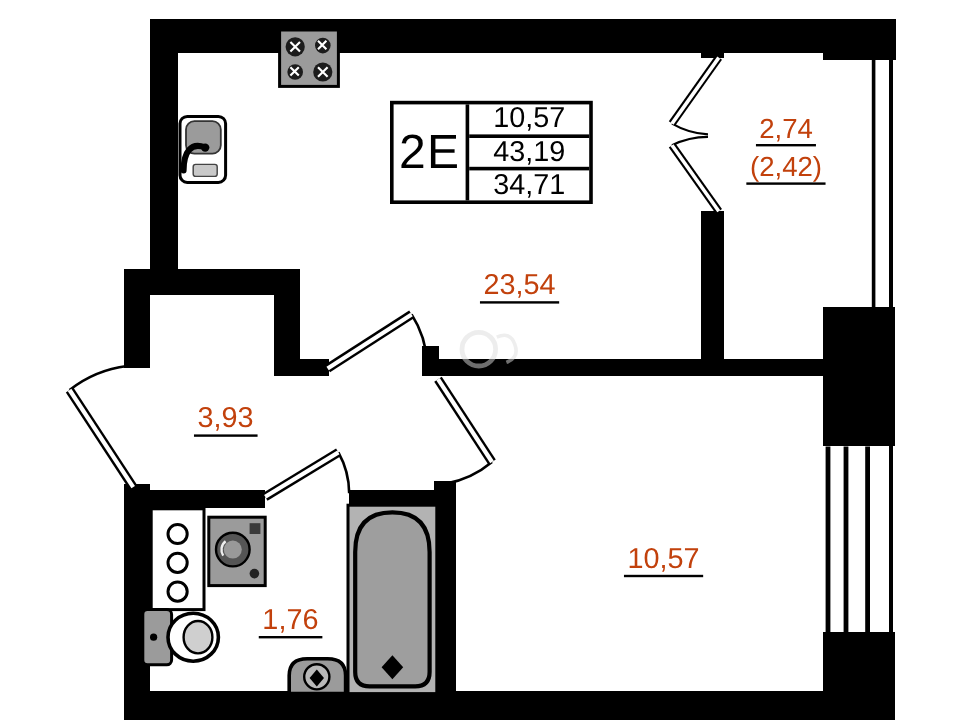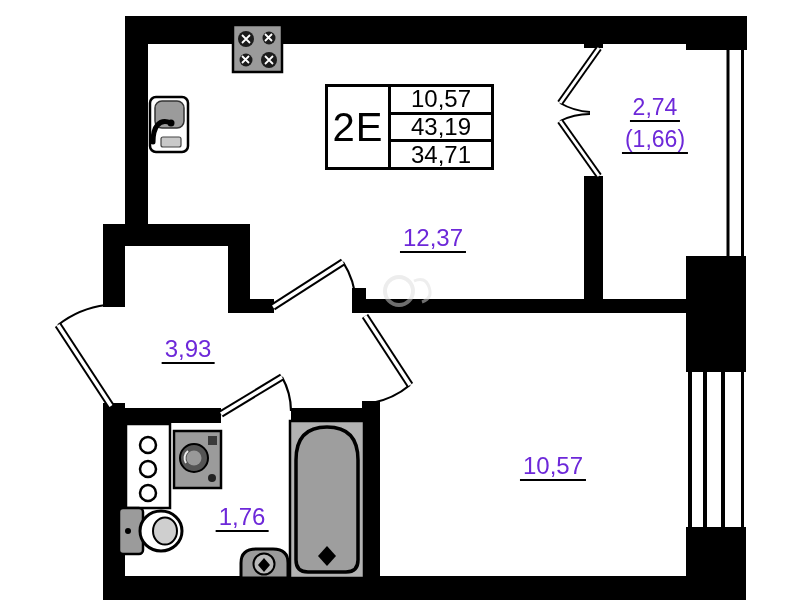--- a/index.html
+++ b/index.html
@@ -8,21 +8,21 @@
     width:799px;height:600px;
     background:#ffffff;
     font-family:"Liberation Sans", sans-serif;
     overflow:hidden;
   }
   .plan-canvas svg{position:absolute;left:0;top:0;}
   .area-label{
     position:absolute;
     transform:translateX(-50%);
     font-size:24px;
-    color:#6d28d9;
+    color:#c2410c;
     line-height:1.0;
     border-bottom:2.5px solid #000;
     padding:0 3px 1px 3px;
     white-space:nowrap;
   }
   .balcony-labels{
     position:absolute;
     display:flex;flex-direction:column;align-items:center;
     transform:translateX(-50%);
     gap:6px;
@@ -181,23 +181,23 @@
 
   <div class="title-block">
     <div class="tb-unit">2E</div>
     <div class="tb-rows">
       <div class="tb-row">10,57</div>
       <div class="tb-row">43,19</div>
       <div class="tb-row">34,71</div>
     </div>
   </div>
 
-  <div class="area-label" style="left:433px;top:226px;">12,37</div>
+  <div class="area-label" style="left:433px;top:226px;">23,54</div>
   <div class="area-label" style="left:188px;top:337px;">3,93</div>
   <div class="area-label" style="left:242px;top:505px;">1,76</div>
   <div class="area-label" style="left:553px;top:454px;">10,57</div>
 
   <div class="balcony-labels" style="left:655px;top:96px;">
     <div class="area-label">2,74</div>
-    <div class="area-label">(1,66)</div>
+    <div class="area-label">(2,42)</div>
   </div>
 
 </div>
 
 </body></html>

